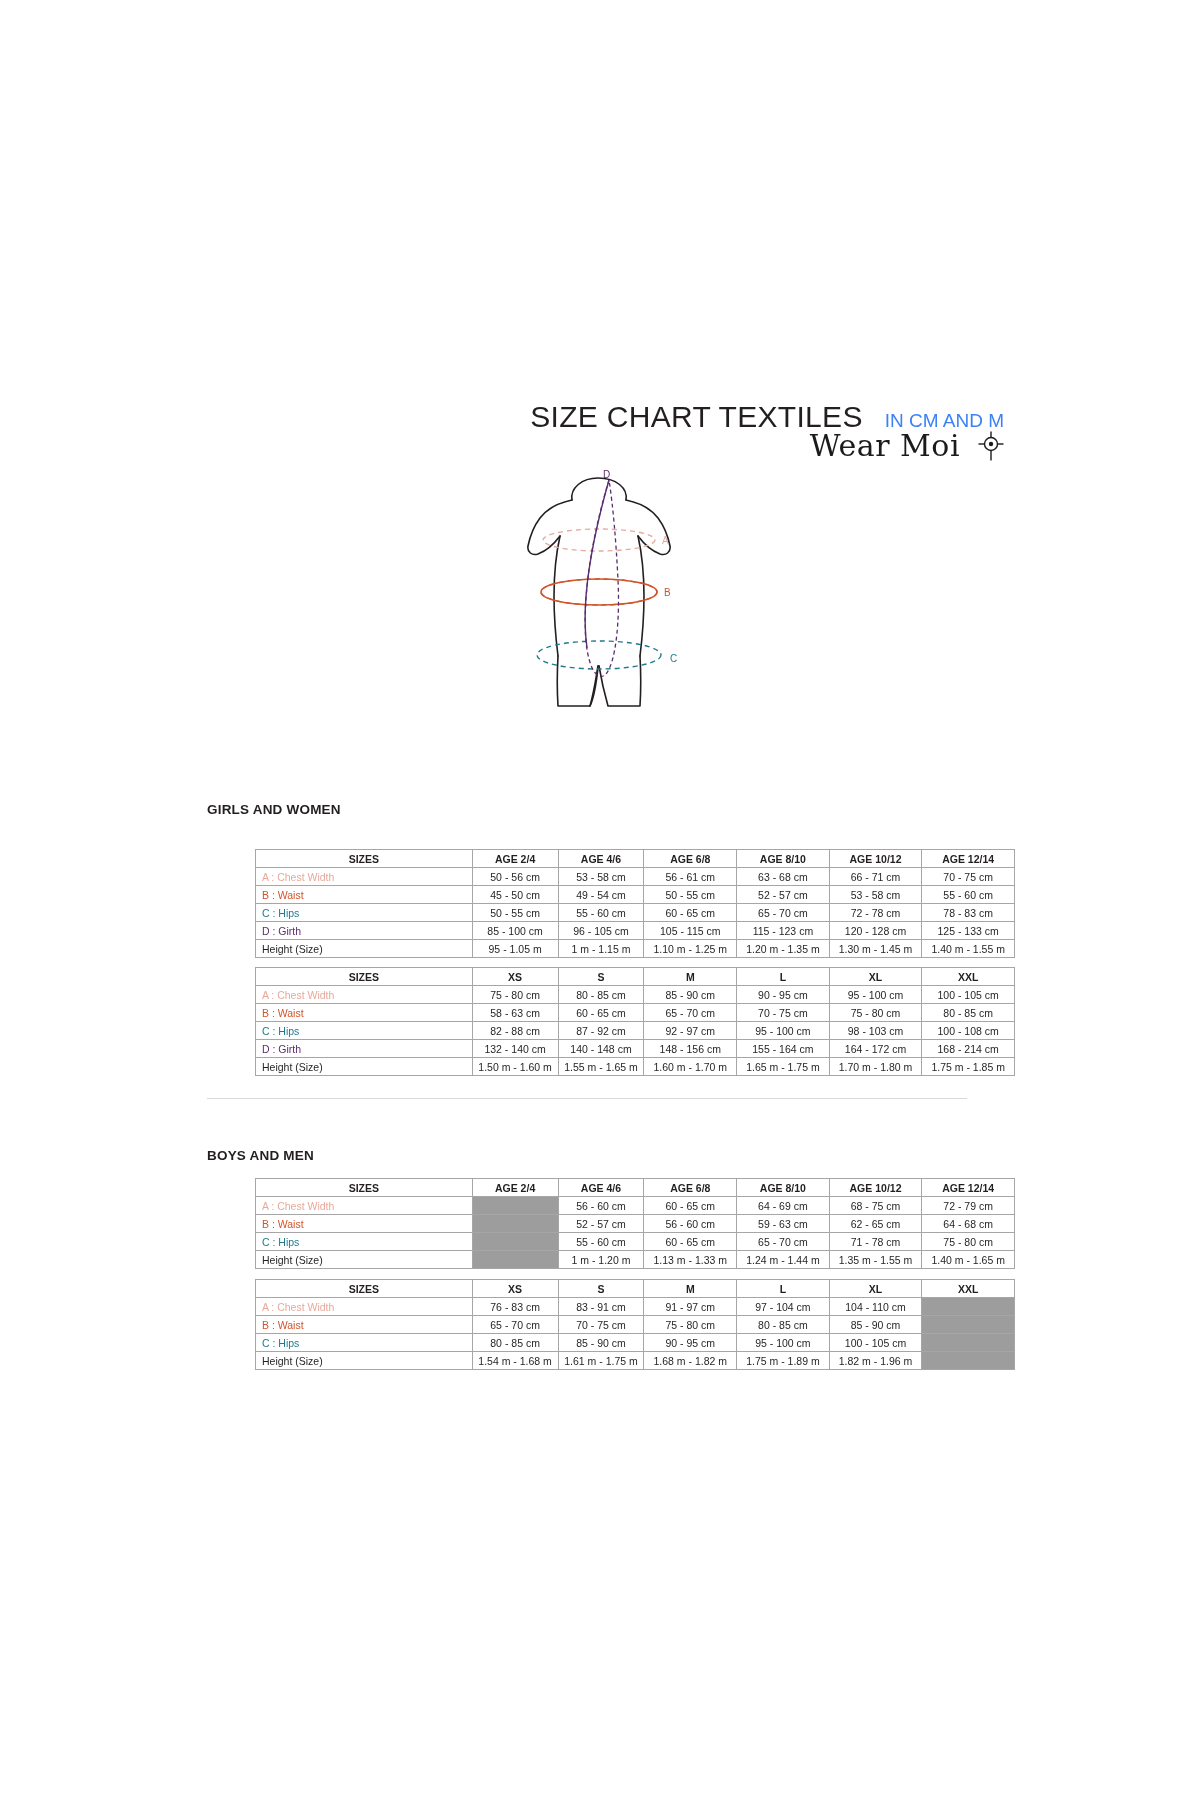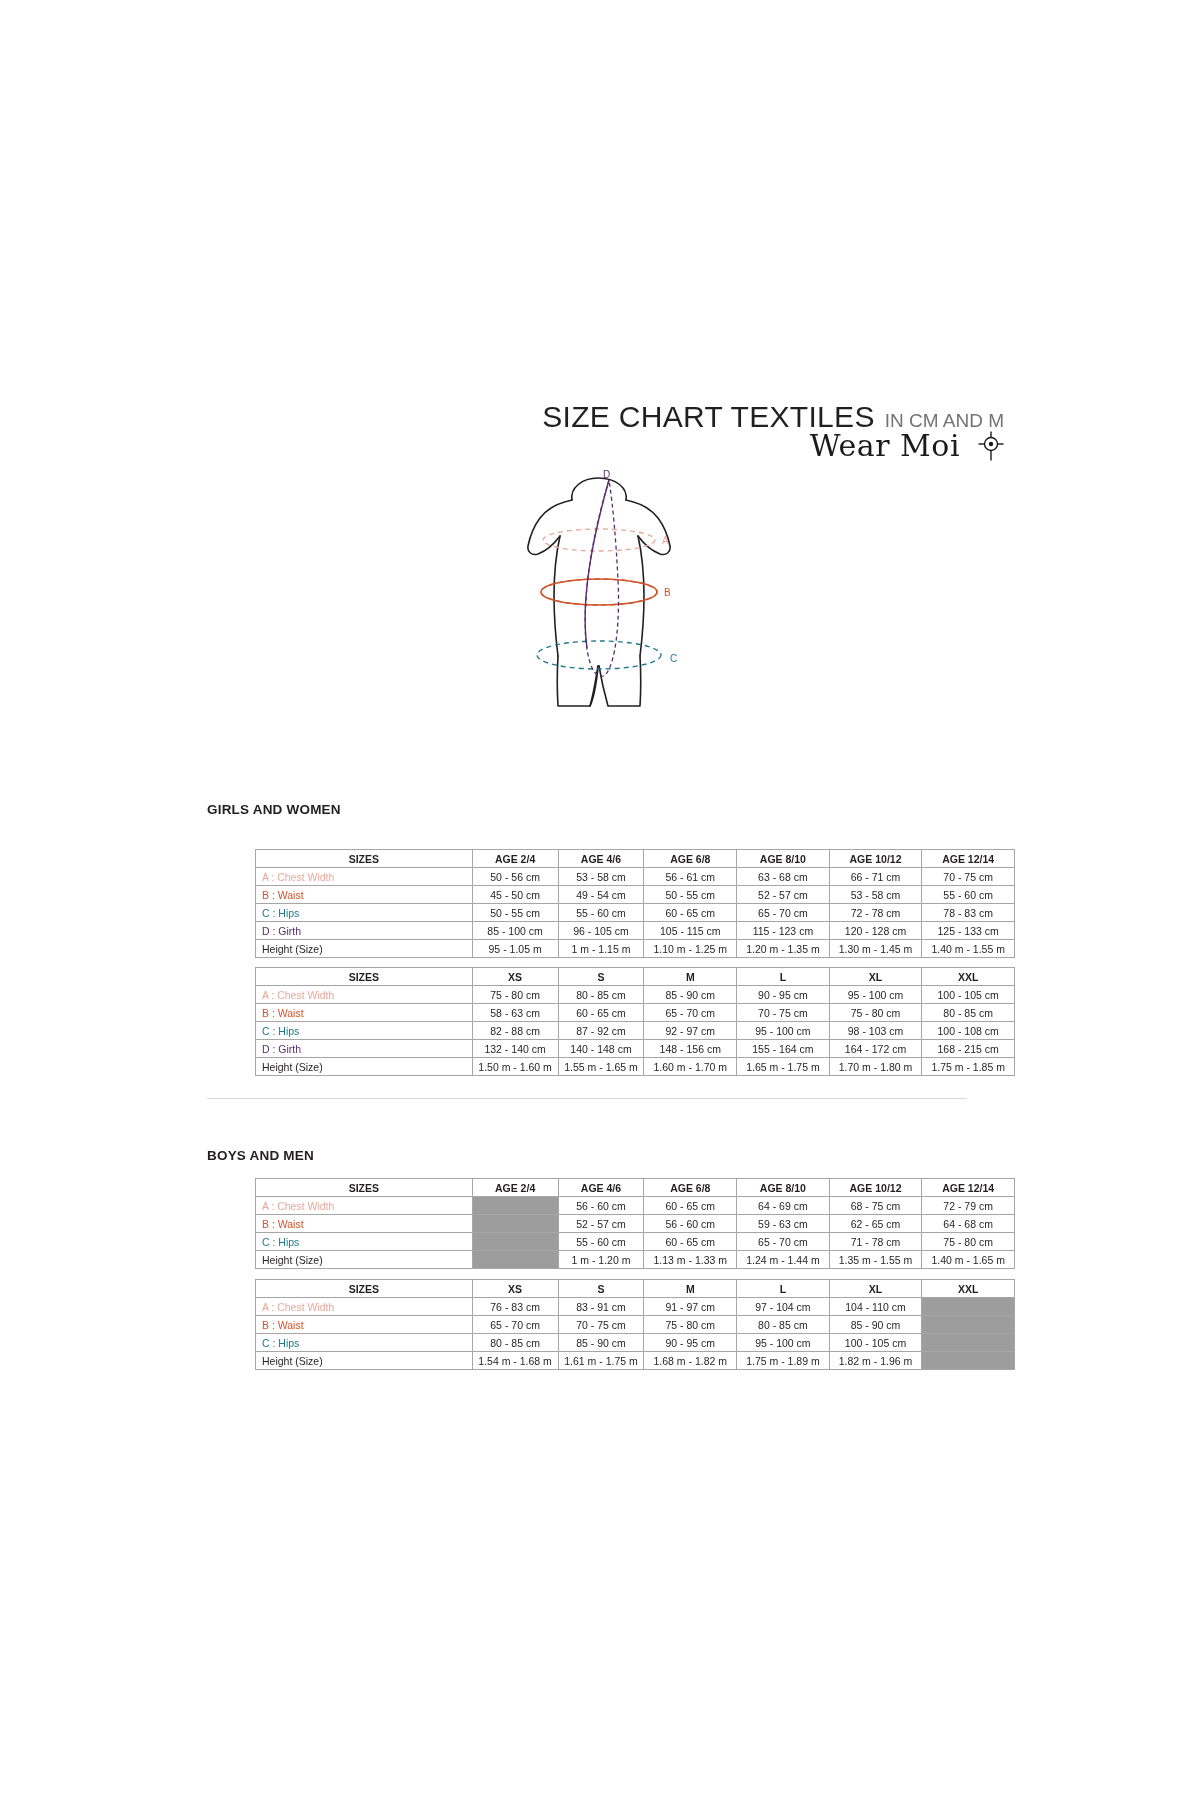--- a/index.html
+++ b/index.html
@@ -36,22 +36,23 @@
   }
   .title-main {
     font-size: 30px;
     letter-spacing: .3px;
     color: #231f20;
     font-weight: 400;
     font-family: "Liberation Sans", sans-serif;
   }
   .title-sub {
     font-size: 19px;
-    color: #737373;
+    color: #3b82f6;
     font-weight: 400;
+    margin-left: 12px;
   }
   .brand {
     display: flex;
     align-items: center;
     gap: 18px;
     position: relative;
     top: -6px;
   }
   .brand-text {
     font-family: "DejaVu Serif", serif;
@@ -325,21 +326,21 @@
         <td>98 - 103 cm</td>
         <td>100 - 108 cm</td>
       </tr>
       <tr>
         <td class="rowhead c-girth">D : Girth</td>
         <td>132 - 140 cm</td>
         <td>140 - 148 cm</td>
         <td>148 - 156 cm</td>
         <td>155 - 164 cm</td>
         <td>164 - 172 cm</td>
-        <td>168 - 215 cm</td>
+        <td>168 - 214 cm</td>
       </tr>
       <tr>
         <td class="rowhead">Height (Size)</td>
         <td>1.50 m - 1.60 m</td>
         <td>1.55 m - 1.65 m</td>
         <td>1.60 m - 1.70 m</td>
         <td>1.65 m - 1.75 m</td>
         <td>1.70 m - 1.80 m</td>
         <td>1.75 m - 1.85 m</td>
       </tr>

